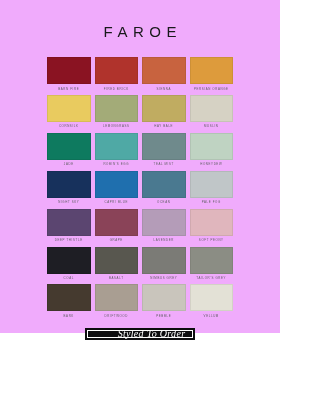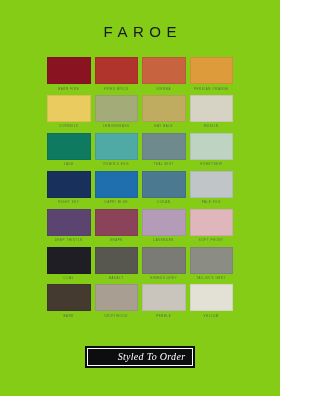--- a/index.html
+++ b/index.html
@@ -9,27 +9,27 @@
   body {
     width: 280px;
     height: 396px;
     background: #ffffff;
     font-family: "Liberation Sans", sans-serif;
     overflow: hidden;
     position: relative;
   }
   .page {
     width: 280px;
-    height: 396px;
+    height: 333px;
     box-sizing: border-box;
     padding: 0;
     display: flex;
     flex-direction: column;
     align-items: center;
-    background: #84cc16;
+    background: #f0abfc;
   }
   .brand-title {
     margin-top: 24px;
     margin-bottom: 0;
     font-family: "Liberation Sans", sans-serif;
     font-size: 15px;
     font-weight: 400;
     letter-spacing: 5.5px;
     color: #19191b;
     text-indent: 5.5px;
@@ -60,21 +60,21 @@
     font-family: "Liberation Sans", sans-serif;
     font-size: 2.9px;
     letter-spacing: 0.62px;
     color: #5d5d61;
     text-align: center;
     line-height: 1;
     white-space: nowrap;
     transform: scale(1);
   }
   .footer-banner {
-    margin-top: 24px;
+    margin-top: 6px;
     width: 110px;
     height: 22px;
     background: #0d0d0f;
     display: flex;
     align-items: center;
     justify-content: center;
     box-sizing: border-box;
     border: 1px solid #0d0d0f;
     outline: 1px solid #ffffff;
     outline-offset: -3px;

